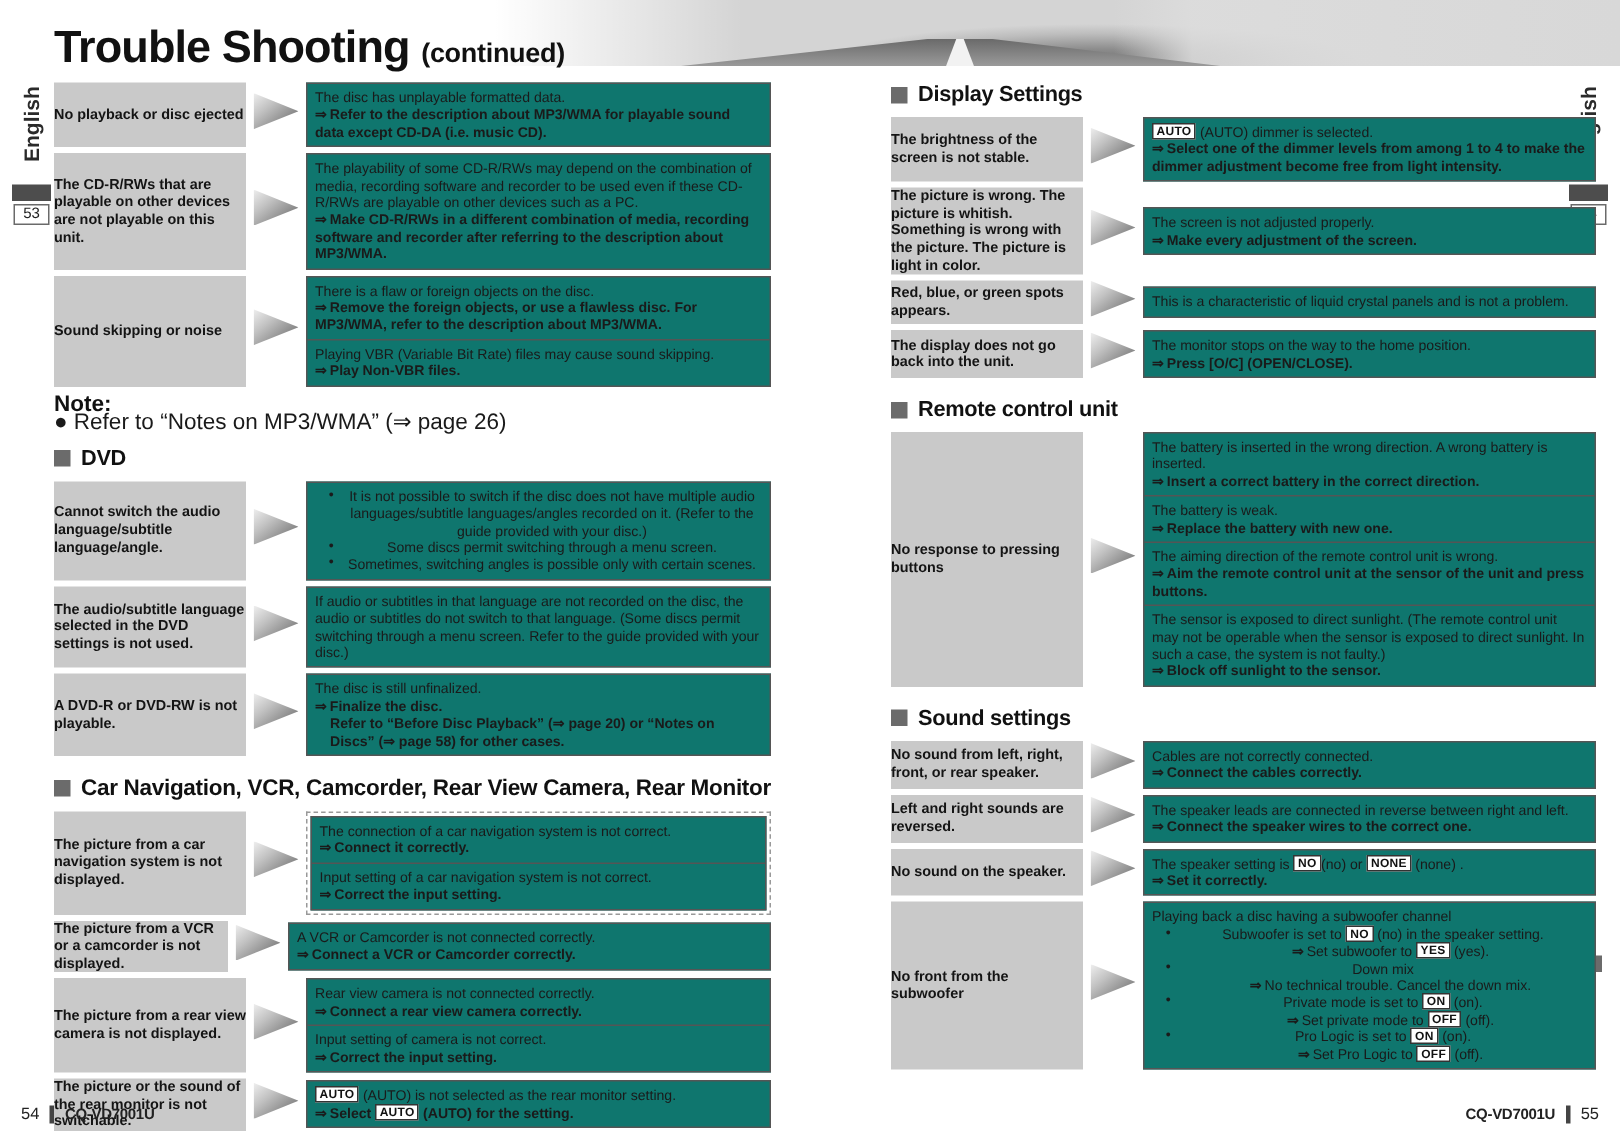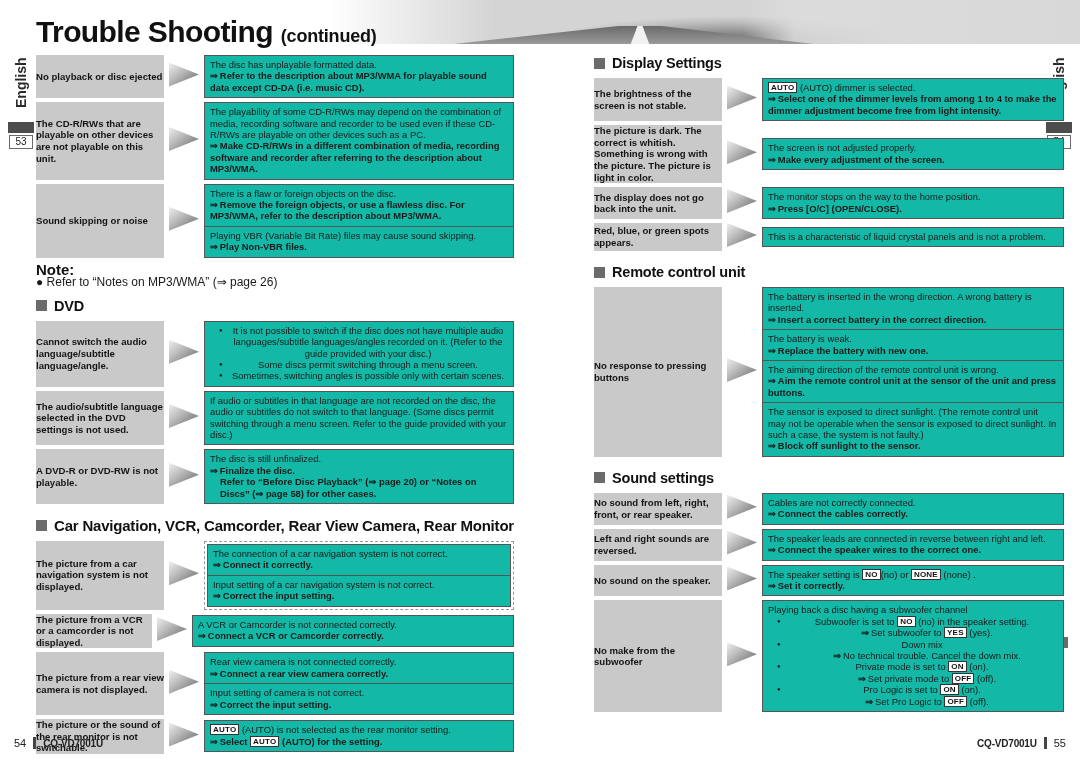--- a/index.html
+++ b/index.html
@@ -69,40 +69,40 @@
   .sym{
     background:#c9c9c9;font-size:9.6px;font-weight:bold;line-height:11.6px;
     padding:6px 7px;color:#141414;
   }
   .arrow-cell{width:40px;text-align:center;}
   .arrow{
     width:30px;height:24px;display:inline-block;
     clip-path:polygon(0 0, 100% 50%, 0 100%);
     background:linear-gradient(to bottom right,#efefef 0%,#c2c2c2 35%,#8e8e8e 70%,#6e6e6e 100%);
   }
-  .sol{border:1px solid #555;background:#14b8a6;}
+  .sol{border:1px solid #555;background:#0f766e;}
   .sol .blk{padding:3px 5px 4px 5px;}
   .sol .blk + .blk{border-top:1px solid #555;}
   .sol p{margin:0;font-size:9.4px;line-height:11.4px;color:#1a1a1a;}
   .sol p.b{font-weight:bold;}
   .sol ul{margin:0;padding:0 0 0 10px;list-style:none;text-align:center;}
   .sol li{font-size:9.4px;line-height:11.4px;position:relative;padding-left:8px;margin:0;}
   .sol li:before{content:"\25CF";position:absolute;left:-1px;top:0;font-size:6px;line-height:11.4px;}
   .ind{padding-left:10px;display:block;}
   .ar:before{content:"\21D2";font-weight:bold;margin-right:2px;}
   .kbd{
     display:inline-block;border:1px solid #333;background:#fff;color:#111;
     font-size:8px;font-weight:bold;line-height:9px;padding:0px 2px;
     vertical-align:1px;letter-spacing:0.2px;
   }
 
   
   .note{margin:6px 0 10px 0;}
   .note .nt{font-size:15px;font-weight:bold;color:#111;line-height:12px;}
-  .note .nl{font-size:12px;line-height:12px;color:#1a1a1a;}
+  .note .nl{font-size:15px;line-height:12px;color:#1a1a1a;}
 
   .dashed{border:1px dashed #999;padding:2px;}
 
   
   .footer{position:absolute;left:0;bottom:14px;width:1080px;height:20px;}
   .f-left{position:absolute;left:14px;bottom:0;display:flex;align-items:center;gap:7px;}
   .f-right{position:absolute;right:14px;bottom:0;display:flex;align-items:center;gap:7px;}
   .f-num{font-size:11px;color:#222;}
   .f-rule{width:3px;height:12px;background:#444;display:inline-block;}
   .f-model{font-size:10px;font-weight:bold;color:#222;letter-spacing:-0.2px;}
@@ -360,58 +360,58 @@
                     <p class="b"><span class="ar"></span>Select one of the dimmer levels from among 1 to 4 to make the dimmer adjustment become free from light intensity.</p>
                   </div>
                 </div>
               </td>
             </tr>
           </tbody>
         </table>
         <table class="tbl">
           <tbody>
             <tr>
-              <td class="sym" style="width:128px">The picture is dark. The correct is whitish. Something is wrong with the picture. The picture is light in color.</td>
+              <td class="sym" style="width:128px">The picture is wrong. The picture is whitish. Something is wrong with the picture. The picture is light in color.</td>
               <td class="arrow-cell"><span class="arrow"></span></td>
               <td>
                 <div class="sol">
                   <div class="blk">
                     <p class="">The screen is not adjusted properly.</p>
                     <p class="b"><span class="ar"></span>Make every adjustment of the screen.</p>
                   </div>
                 </div>
               </td>
             </tr>
           </tbody>
         </table>
         <table class="tbl">
           <tbody>
             <tr>
+              <td class="sym" style="width:128px">Red, blue, or green spots appears.</td>
+              <td class="arrow-cell"><span class="arrow"></span></td>
+              <td>
+                <div class="sol">
+                  <div class="blk">
+                    <p class="">This is a characteristic of liquid crystal panels and is not a problem.</p>
+                  </div>
+                </div>
+              </td>
+            </tr>
+          </tbody>
+        </table>
+        <table class="tbl">
+          <tbody>
+            <tr>
               <td class="sym" style="width:128px">The display does not go back into the unit.</td>
               <td class="arrow-cell"><span class="arrow"></span></td>
               <td>
                 <div class="sol">
                   <div class="blk">
                     <p class="">The monitor stops on the way to the home position.</p>
                     <p class="b"><span class="ar"></span>Press [O/C] (OPEN/CLOSE).</p>
-                  </div>
-                </div>
-              </td>
-            </tr>
-          </tbody>
-        </table>
-        <table class="tbl">
-          <tbody>
-            <tr>
-              <td class="sym" style="width:128px">Red, blue, or green spots appears.</td>
-              <td class="arrow-cell"><span class="arrow"></span></td>
-              <td>
-                <div class="sol">
-                  <div class="blk">
-                    <p class="">This is a characteristic of liquid crystal panels and is not a problem.</p>
                   </div>
                 </div>
               </td>
             </tr>
           </tbody>
         </table>
       </div>
 
     <div class="gap"></div>
     <div class="sec-head">
@@ -499,21 +499,21 @@
                     <p class="b"><span class="ar"></span>Set it correctly.</p>
                   </div>
                 </div>
               </td>
             </tr>
           </tbody>
         </table>
         <table class="tbl">
           <tbody>
             <tr>
-              <td class="sym" style="width:128px">No make from the subwoofer</td>
+              <td class="sym" style="width:128px">No front from the subwoofer</td>
               <td class="arrow-cell"><span class="arrow"></span></td>
               <td>
                 <div class="sol">
                   <div class="blk">
                     <p>Playing back a disc having a subwoofer channel</p>
                     <ul>
                       <li>Subwoofer is set to <span class="kbd">NO</span> (no) in the speaker setting.<br><span class="b ind" style="display:inline-block"><span class="ar"></span>Set subwoofer to <span class="kbd">YES</span> (yes).</span></li>
                       <li>Down mix<br><span class="b ind" style="display:inline-block"><span class="ar"></span>No technical trouble. Cancel the down mix.</span></li>
                       <li>Private mode is set to <span class="kbd">ON</span> (on).<br><span class="b ind" style="display:inline-block"><span class="ar"></span>Set private mode to <span class="kbd">OFF</span> (off).</span></li>
                       <li>Pro Logic is set to <span class="kbd">ON</span> (on).<br><span class="b ind" style="display:inline-block"><span class="ar"></span>Set Pro Logic to <span class="kbd">OFF</span> (off).</span></li>

